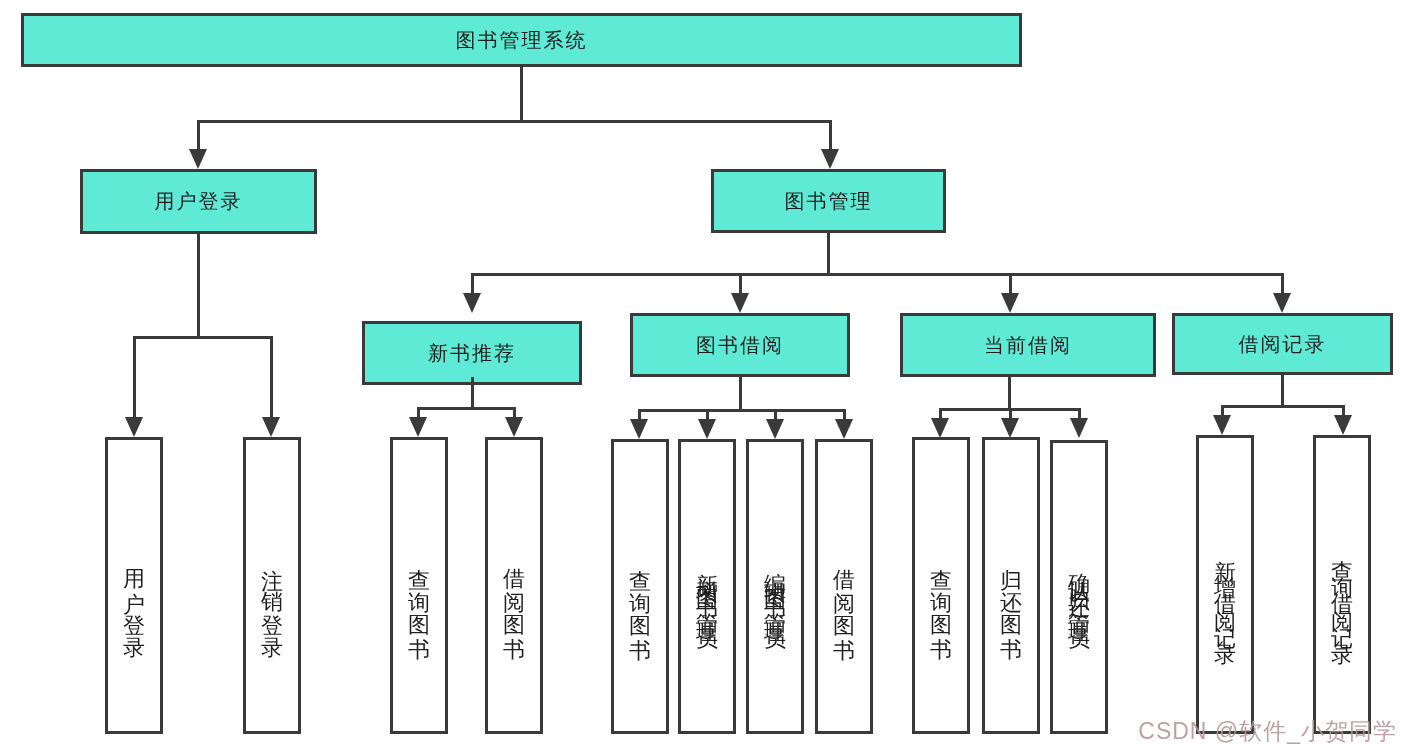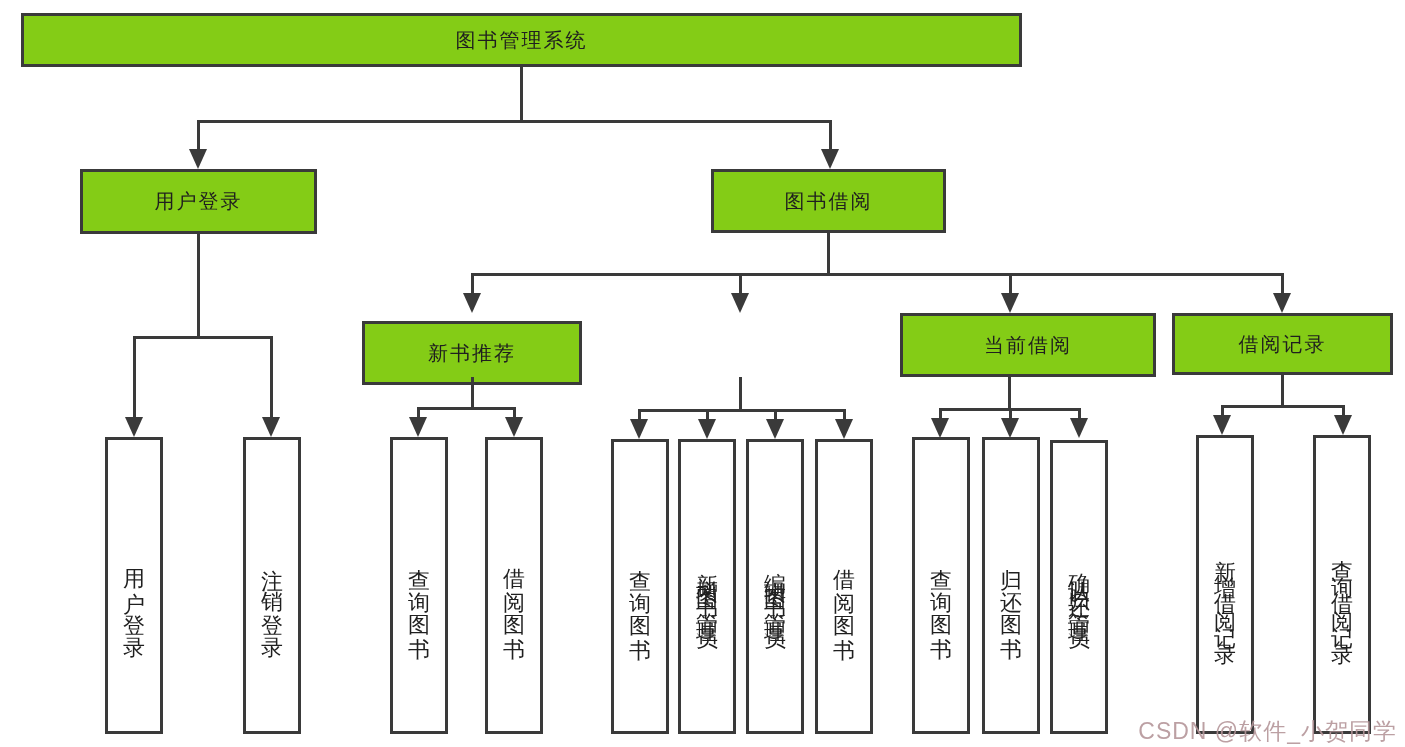--- a/index.html
+++ b/index.html
@@ -13,21 +13,21 @@
     position:relative;
     width:1405px;height:747px;
     background:var(--bg);
     font-family:"Liberation Sans","DejaVu Sans",sans-serif;
     color:var(--text);
     overflow:hidden;
   }
   .node{
     position:absolute;
     border:3px solid var(--line);
-    background:#84cc16;
+    background:#5eead4;
     box-sizing:border-box;
     display:flex;align-items:center;justify-content:center;
     font-size:20px;
     letter-spacing:2px;
     color:var(--text);
   }
   .leaf{
     position:absolute;
     border:3px solid var(--line);
     background:#fff;
@@ -66,24 +66,25 @@
 </style>
 </head>
 <body>
 
 <div id="canvas">
 
   <div class="node" style="left:21px;top:13px;width:1001px;height:54px;">图书管理系统</div>
 
   <div class="node" style="left:80px;top:169px;width:237px;height:65px;">用户登录</div>
 
-  <div class="node" style="left:711px;top:169px;width:235px;height:64px;">图书借阅</div>
+  <div class="node" style="left:711px;top:169px;width:235px;height:64px;">图书管理</div>
 
   <div class="node" style="left:362px;top:313px;width:220px;height:64px;margin-top:8px;">新书推荐</div>
 
+  <div class="node" style="left:630px;top:313px;width:220px;height:64px;">图书借阅</div>
 
   <div class="node" style="left:900px;top:313px;width:256px;height:64px;">当前借阅</div>
 
   <div class="node" style="left:1172px;top:313px;width:221px;height:62px;">借阅记录</div>
 
   <div class="leaf" style="left:105px;top:437px;width:58px;height:297px;">
     <span class="v-label ls-wide">用户登录</span>
   </div>
 
   <div class="leaf" style="left:243px;top:437px;width:58px;height:297px;">

